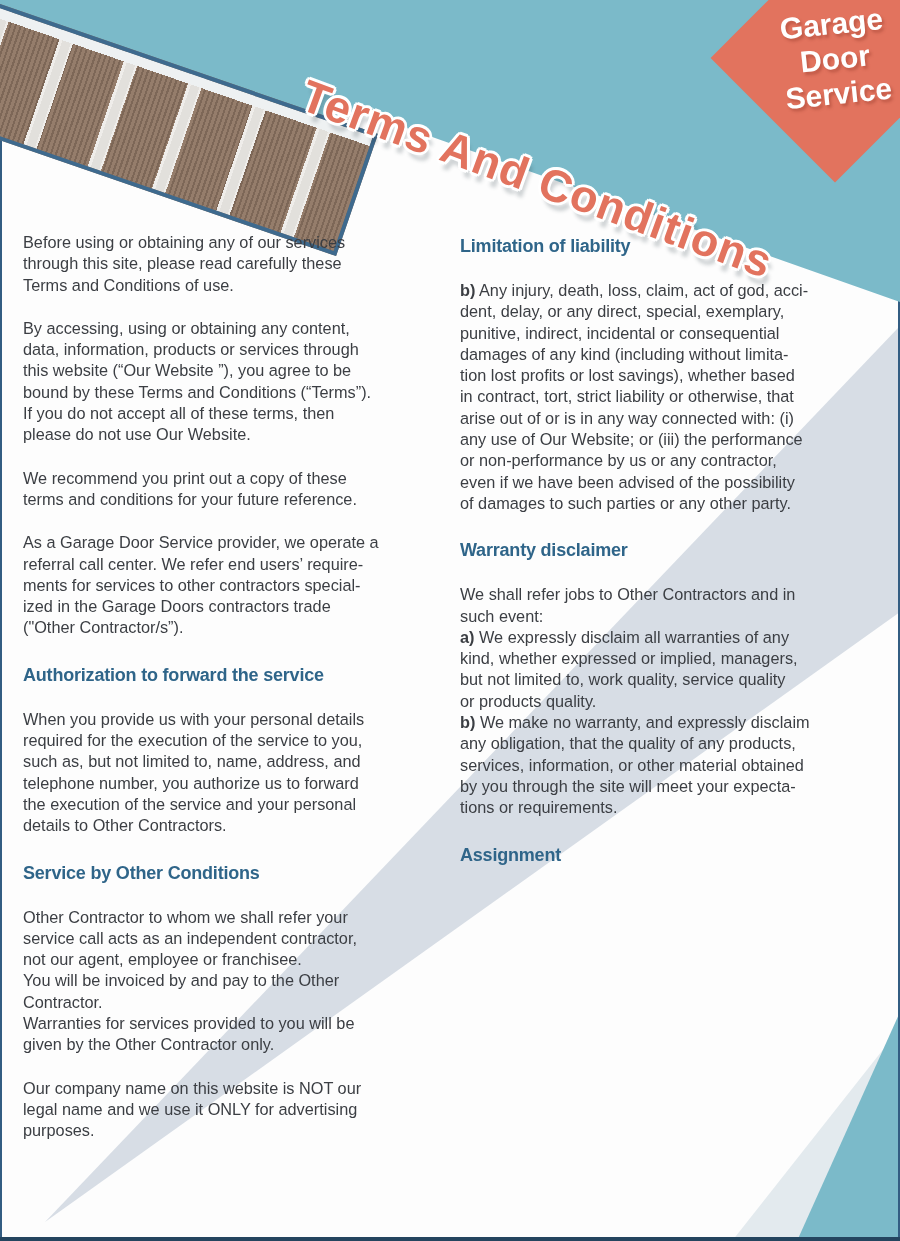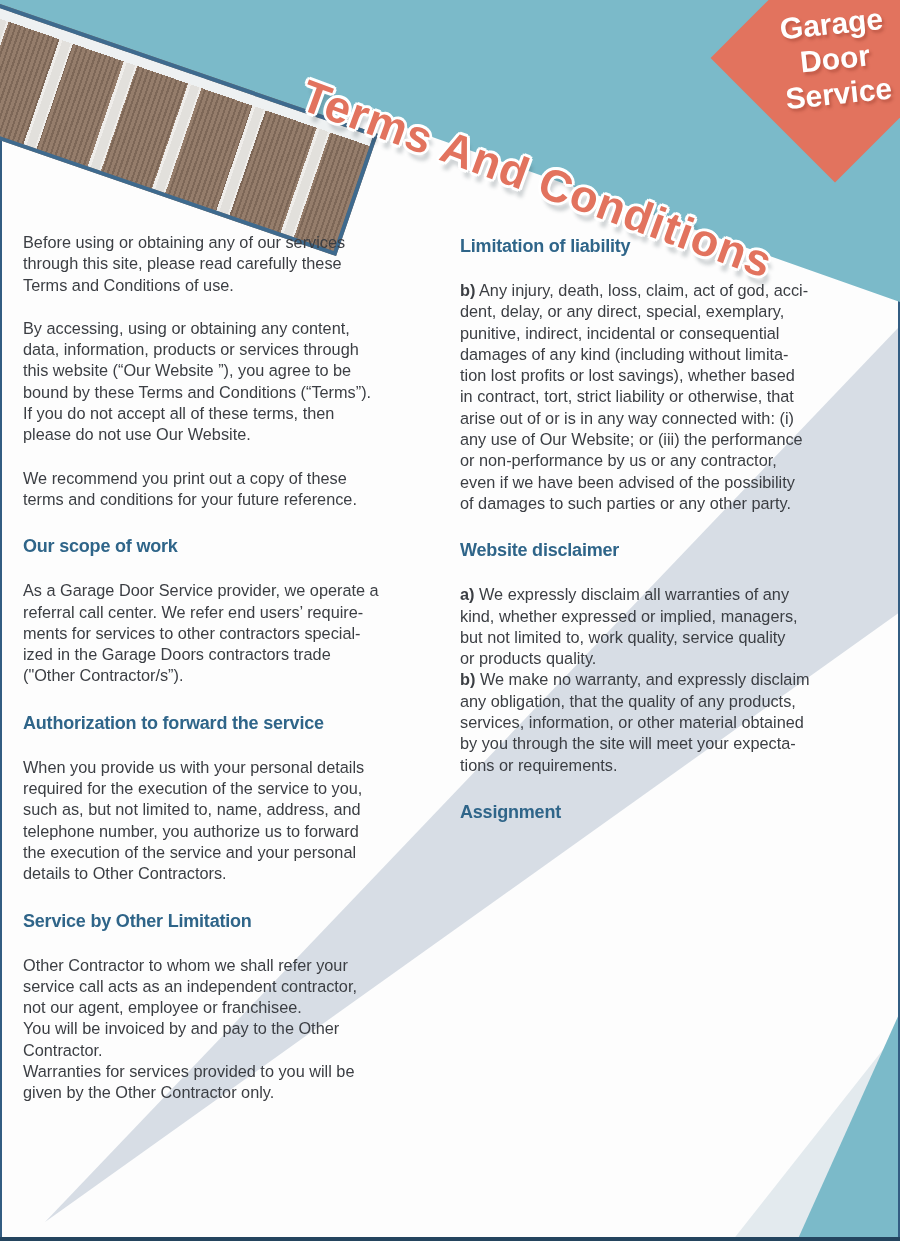--- a/index.html
+++ b/index.html
@@ -101,62 +101,66 @@
 Terms and Conditions of use.</p>
     <p>By accessing, using or obtaining any content,
 data, information, products or services through
 this website (“Our Website ”), you agree to be
 bound by these Terms and Conditions (“Terms”).
 If you do not accept all of these terms, then
 please do not use Our Website.</p>
     <p>We recommend you print out a copy of these
 terms and conditions for your future reference.</p>
 
-    <h3>Our scope of work</h3>
     <p>As a Garage Door Service provider, we operate a
 referral call center. We refer end users’ require-
 ments for services to other contractors special-
 ized in the Garage Doors contractors trade
 ("Other Contractor/s”).</p>
 
     <h3>Authorization to forward the service</h3>
     <p>When you provide us with your personal details
 required for the execution of the service to you,
 such as, but not limited to, name, address, and
 telephone number, you authorize us to forward
 the execution of the service and your personal
 details to Other Contractors.</p>
 
-    <h3>Service by Other Limitation</h3>
+    <h3>Service by Other Conditions</h3>
     <p>Other Contractor to whom we shall refer your
 service call acts as an independent contractor,
 not our agent, employee or franchisee.
 You will be invoiced by and pay to the Other
 Contractor.
 Warranties for services provided to you will be
 given by the Other Contractor only.</p>
 
+    <p>Our company name on this website is NOT our
+legal name and we use it ONLY for advertising
+purposes.</p>
   </div>
 
   <div class="col col-right">
     <h3>Limitation of liability</h3>
     <p><b>b)</b><span> Any injury, death, loss, claim, act of god, acci-
 dent, delay, or any direct, special, exemplary,
 punitive, indirect, incidental or consequential
 damages of any kind (including without limita-
 tion lost profits or lost savings), whether based
 in contract, tort, strict liability or otherwise, that
 arise out of or is in any way connected with: (i)
 any use of Our Website; or (iii) the performance
 or non-performance by us or any contractor,
 even if we have been advised of the possibility
 of damages to such parties or any other party.</span></p>
 
-    <h3>Website disclaimer</h3>
-    <p><b>a)</b><span> We expressly disclaim all warranties of any
+    <h3>Warranty disclaimer</h3>
+    <p><span>We shall refer jobs to Other Contractors and in
+such event:
+</span><b>a)</b><span> We expressly disclaim all warranties of any
 kind, whether expressed or implied, managers,
 but not limited to, work quality, service quality
 or products quality.
 </span><b>b)</b><span> We make no warranty, and expressly disclaim
 any obligation, that the quality of any products,
 services, information, or other material obtained
 by you through the site will meet your expecta-
 tions or requirements.</span></p>
 
     <h3>Assignment</h3>

